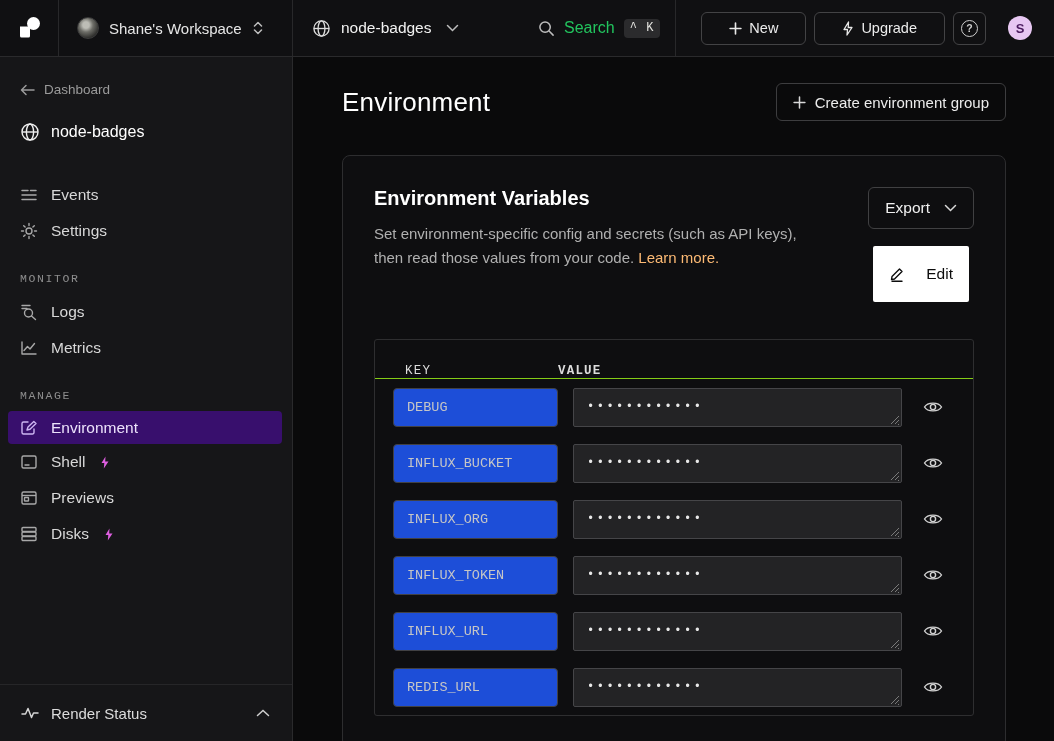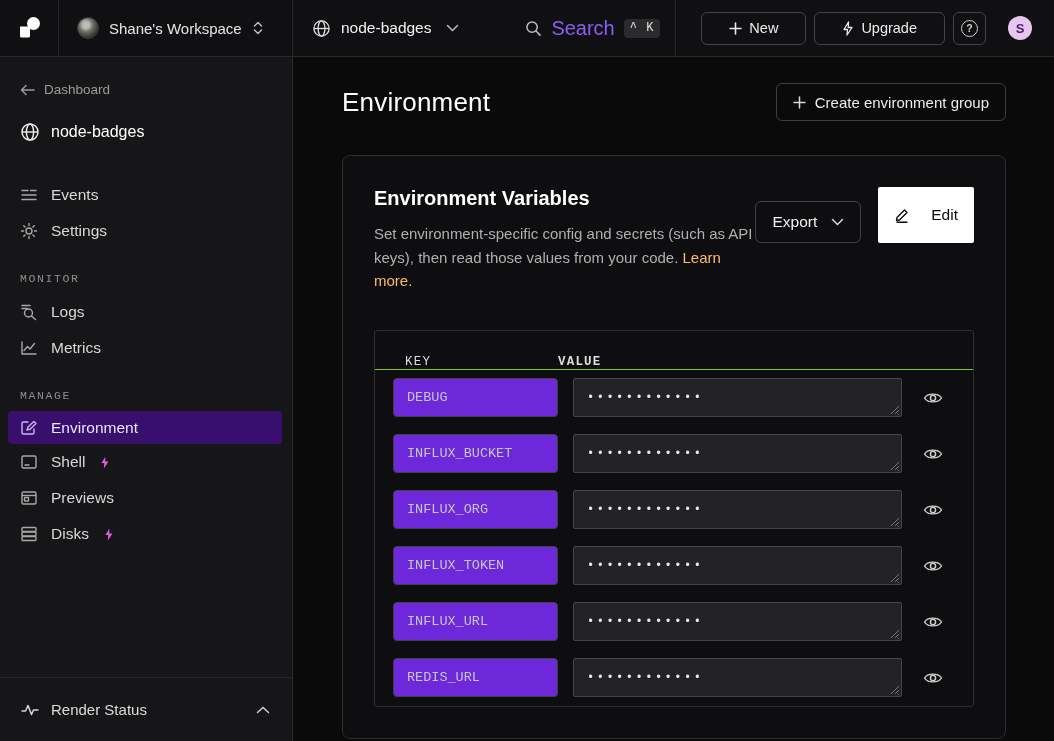--- a/index.html
+++ b/index.html
@@ -25,21 +25,21 @@
   .ws-avatar {
     width:22px; height:22px; border-radius:50%;
     background:radial-gradient(circle at 40% 35%, #bdbdb6 0 18%, #6e6e68 40%, #2c2c2a 75%);
     border:1px solid #3a3a3a; flex:none;
   }
   .ws-name { font-size:15px; color:#e6e6e6; white-space:nowrap; }
   .service-cell { display:flex; align-items:center; gap:10px; padding-left:19px; cursor:pointer; }
   .service-name { font-size:15.5px; color:#f2f2f2; }
   .topbar .grow { flex:1; }
   .search-group { display:flex; align-items:center; gap:9px; padding-right:15px; cursor:pointer; }
-  .search-label { font-size:20px; color:#8b5cf6; }
+  .search-label { font-size:16px; color:#22c55e; }
   .kbd-badge {
     background:#2b2b2d; border-radius:4px; padding:2px 6px 3px;
     font-size:12px; color:#e4e4e0; letter-spacing:1px;
   }
   .topbar-sep { width:1px; background:#28282a; }
   .actions { display:flex; align-items:center; gap:8px; padding:0 22px 0 25px; }
   .tb-btn {
     display:flex; align-items:center; gap:7px; height:33px; padding:0 27px;
     background:transparent; border:1px solid #434345; border-radius:6px;
     color:#ececec; font-size:14.5px; font-family:inherit; cursor:pointer; white-space:nowrap;
@@ -81,21 +81,21 @@
   }
   .nav-item .nav-ic { color:#a8a8a8; flex:none; }
   .nav-item.active { background:#380f6d; color:#ece2fb; height:33px; }
   .nav-item.active .nav-ic { color:#cdb6f2; }
   .section-label {
     margin:23px 0 9px 20px; color:#8d8d8d; font-size:11.5px; letter-spacing:1.6px;
   }
   .bolt { color:#de5fe0; margin-left:2px; }
   .sidebar .spacer { flex:1; }
   .status-bar {
-    height:64px; border-top:1px solid #262628; display:flex; align-items:center;
+    height:57px; border-top:1px solid #262628; display:flex; align-items:center;
     gap:12px; padding:0 22px 0 21px; color:#dcdcdc; font-size:15px; cursor:pointer;
   }
   .status-bar .chev { margin-left:auto; color:#cfcfcf; }
 
   
   .page-head { display:flex; align-items:center; justify-content:space-between; margin-top:26px; }
   .page-title { font-size:26px; font-weight:500; color:#ffffff; letter-spacing:0.2px; }
   .create-btn {
     display:flex; align-items:center; gap:9px; height:38px; padding:0 16px;
     background:transparent; border:1px solid #3d3d3f; border-radius:6px;
@@ -103,21 +103,21 @@
   }
 
   .card {
     margin-top:34px; background:#0e0e10; border:1px solid #2d2d2f; border-radius:8px;
     padding:31px 31px 31px 31px; width:664px;
   }
   .card-head { display:flex; justify-content:space-between; align-items:flex-start; }
   .card-title { font-size:20px; font-weight:bold; color:#ffffff; }
   .card-desc { margin-top:12px; max-width:428px; font-size:15px; line-height:1.57; color:#b0b0b0; }
   .learn-link { color:#fdba74; text-decoration:none; cursor:pointer; }
-  .head-actions { display:flex; gap:17px; align-items:flex-end; }
+  .head-actions { display:flex; gap:17px; align-items:center;flex-direction:column; }
   .export-btn {
     display:flex; align-items:center; gap:14px; height:42px; padding:0 16px;
     background:transparent; border:1px solid #404042; border-radius:6px;
     color:#f0f0f0; font-size:15.5px; font-family:inherit; cursor:pointer;
   }
   .edit-btn {
     display:flex; align-items:center; gap:21px; height:56px; padding:0 16px;
     background:#ffffff; border:none; border-radius:2px;
     color:#0c0c0c; font-size:15.5px; font-family:inherit; cursor:pointer;
   }
@@ -125,21 +125,21 @@
   
   .env-table { margin-top:37px; border:1px solid #2e2e30; border-radius:3px; }
   .tbl-header {
     height:39px; display:flex; align-items:flex-end; border-bottom:1px solid #84cc16;
     color:#dcdcdc; font-size:12.5px; letter-spacing:1.2px;
   }
   .th-key { padding-left:30px; width:180px; flex:none; }
   .th-value { padding-left:3px;font-weight:bold; }
   .env-row { height:56px; display:flex; align-items:center; padding:0 28px 0 18px; }
   .key-input {
-    width:165px; height:39px; flex:none; background:#6d28d9; border:1px solid #414144;
+    width:165px; height:39px; flex:none; background:#1d4ed8; border:1px solid #414144;
     border-radius:4px; color:#c6c6c6; font-size:13.5px; padding:0 13px;
     font-family:"Liberation Mono","DejaVu Sans Mono",monospace; outline:none;
   }
   .value-wrap { position:relative; margin-left:15px; width:329px; height:39px; flex:none; }
   .value-input {
     width:100%; height:100%; background:#232325; border:1px solid #454548;
     border-radius:2px; color:#e8e8e8; font-size:12px; letter-spacing:2.5px; padding:0 13px;
     font-family:"Liberation Mono","DejaVu Sans Mono",monospace; outline:none;
   }
   .resize-grip { position:absolute; right:2px; bottom:2px; color:#7a7a7a; pointer-events:none; }

